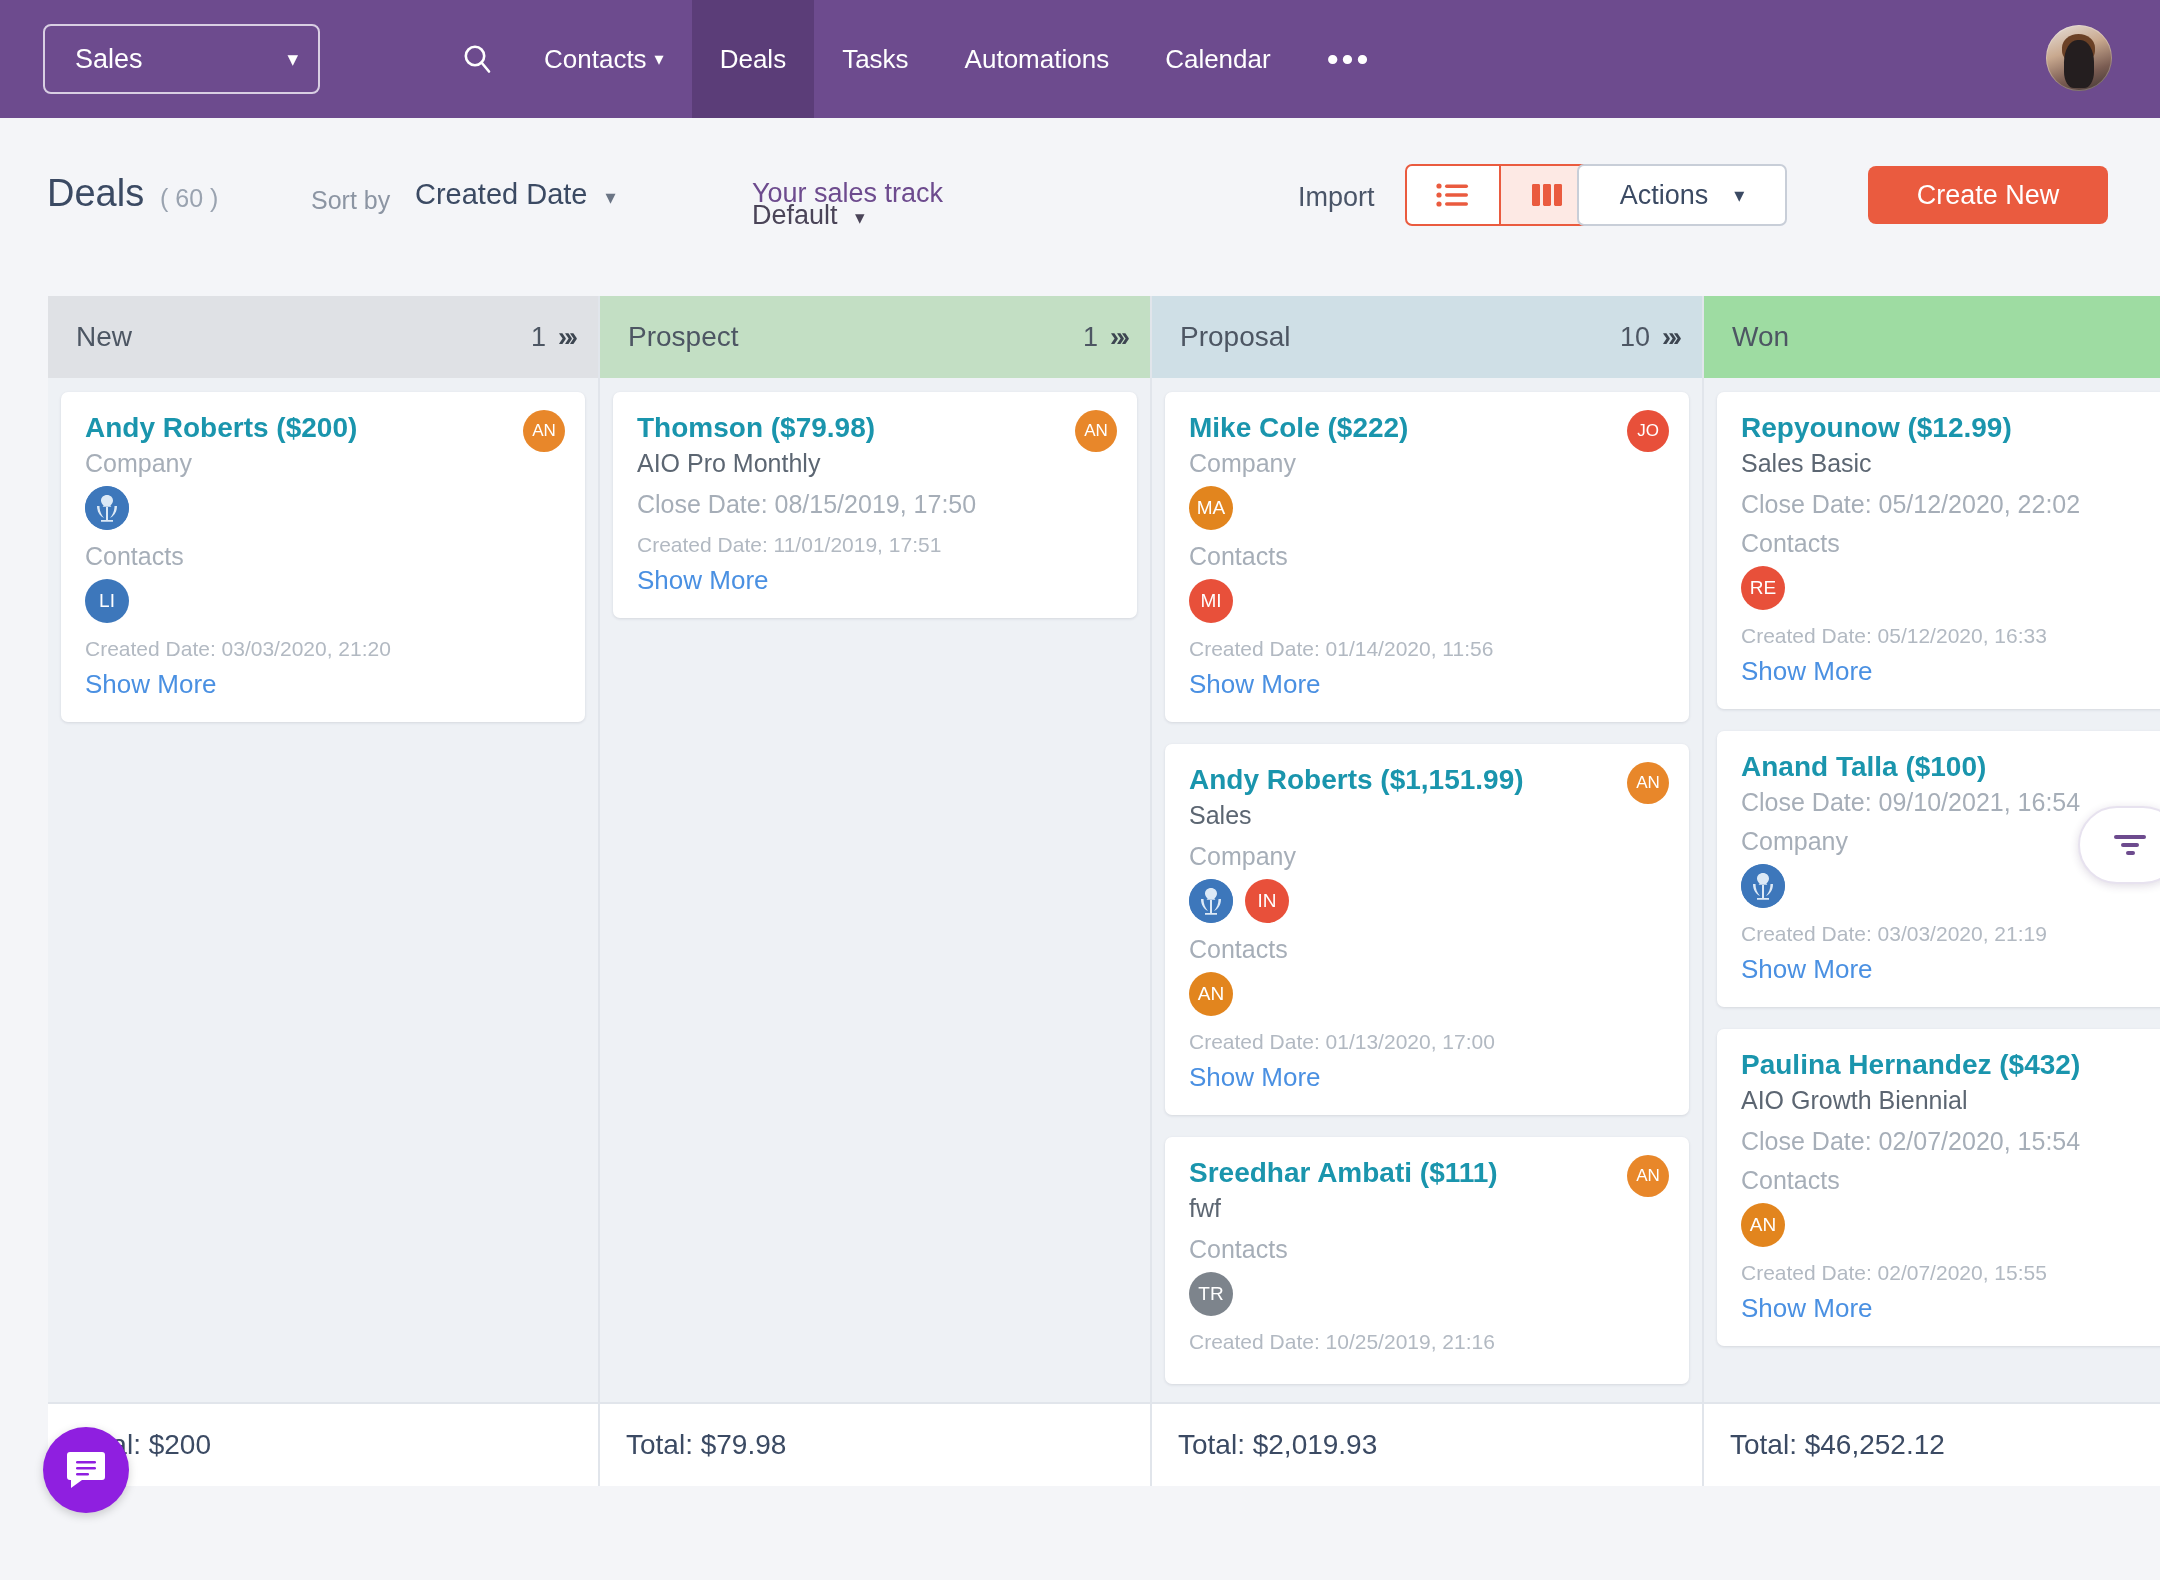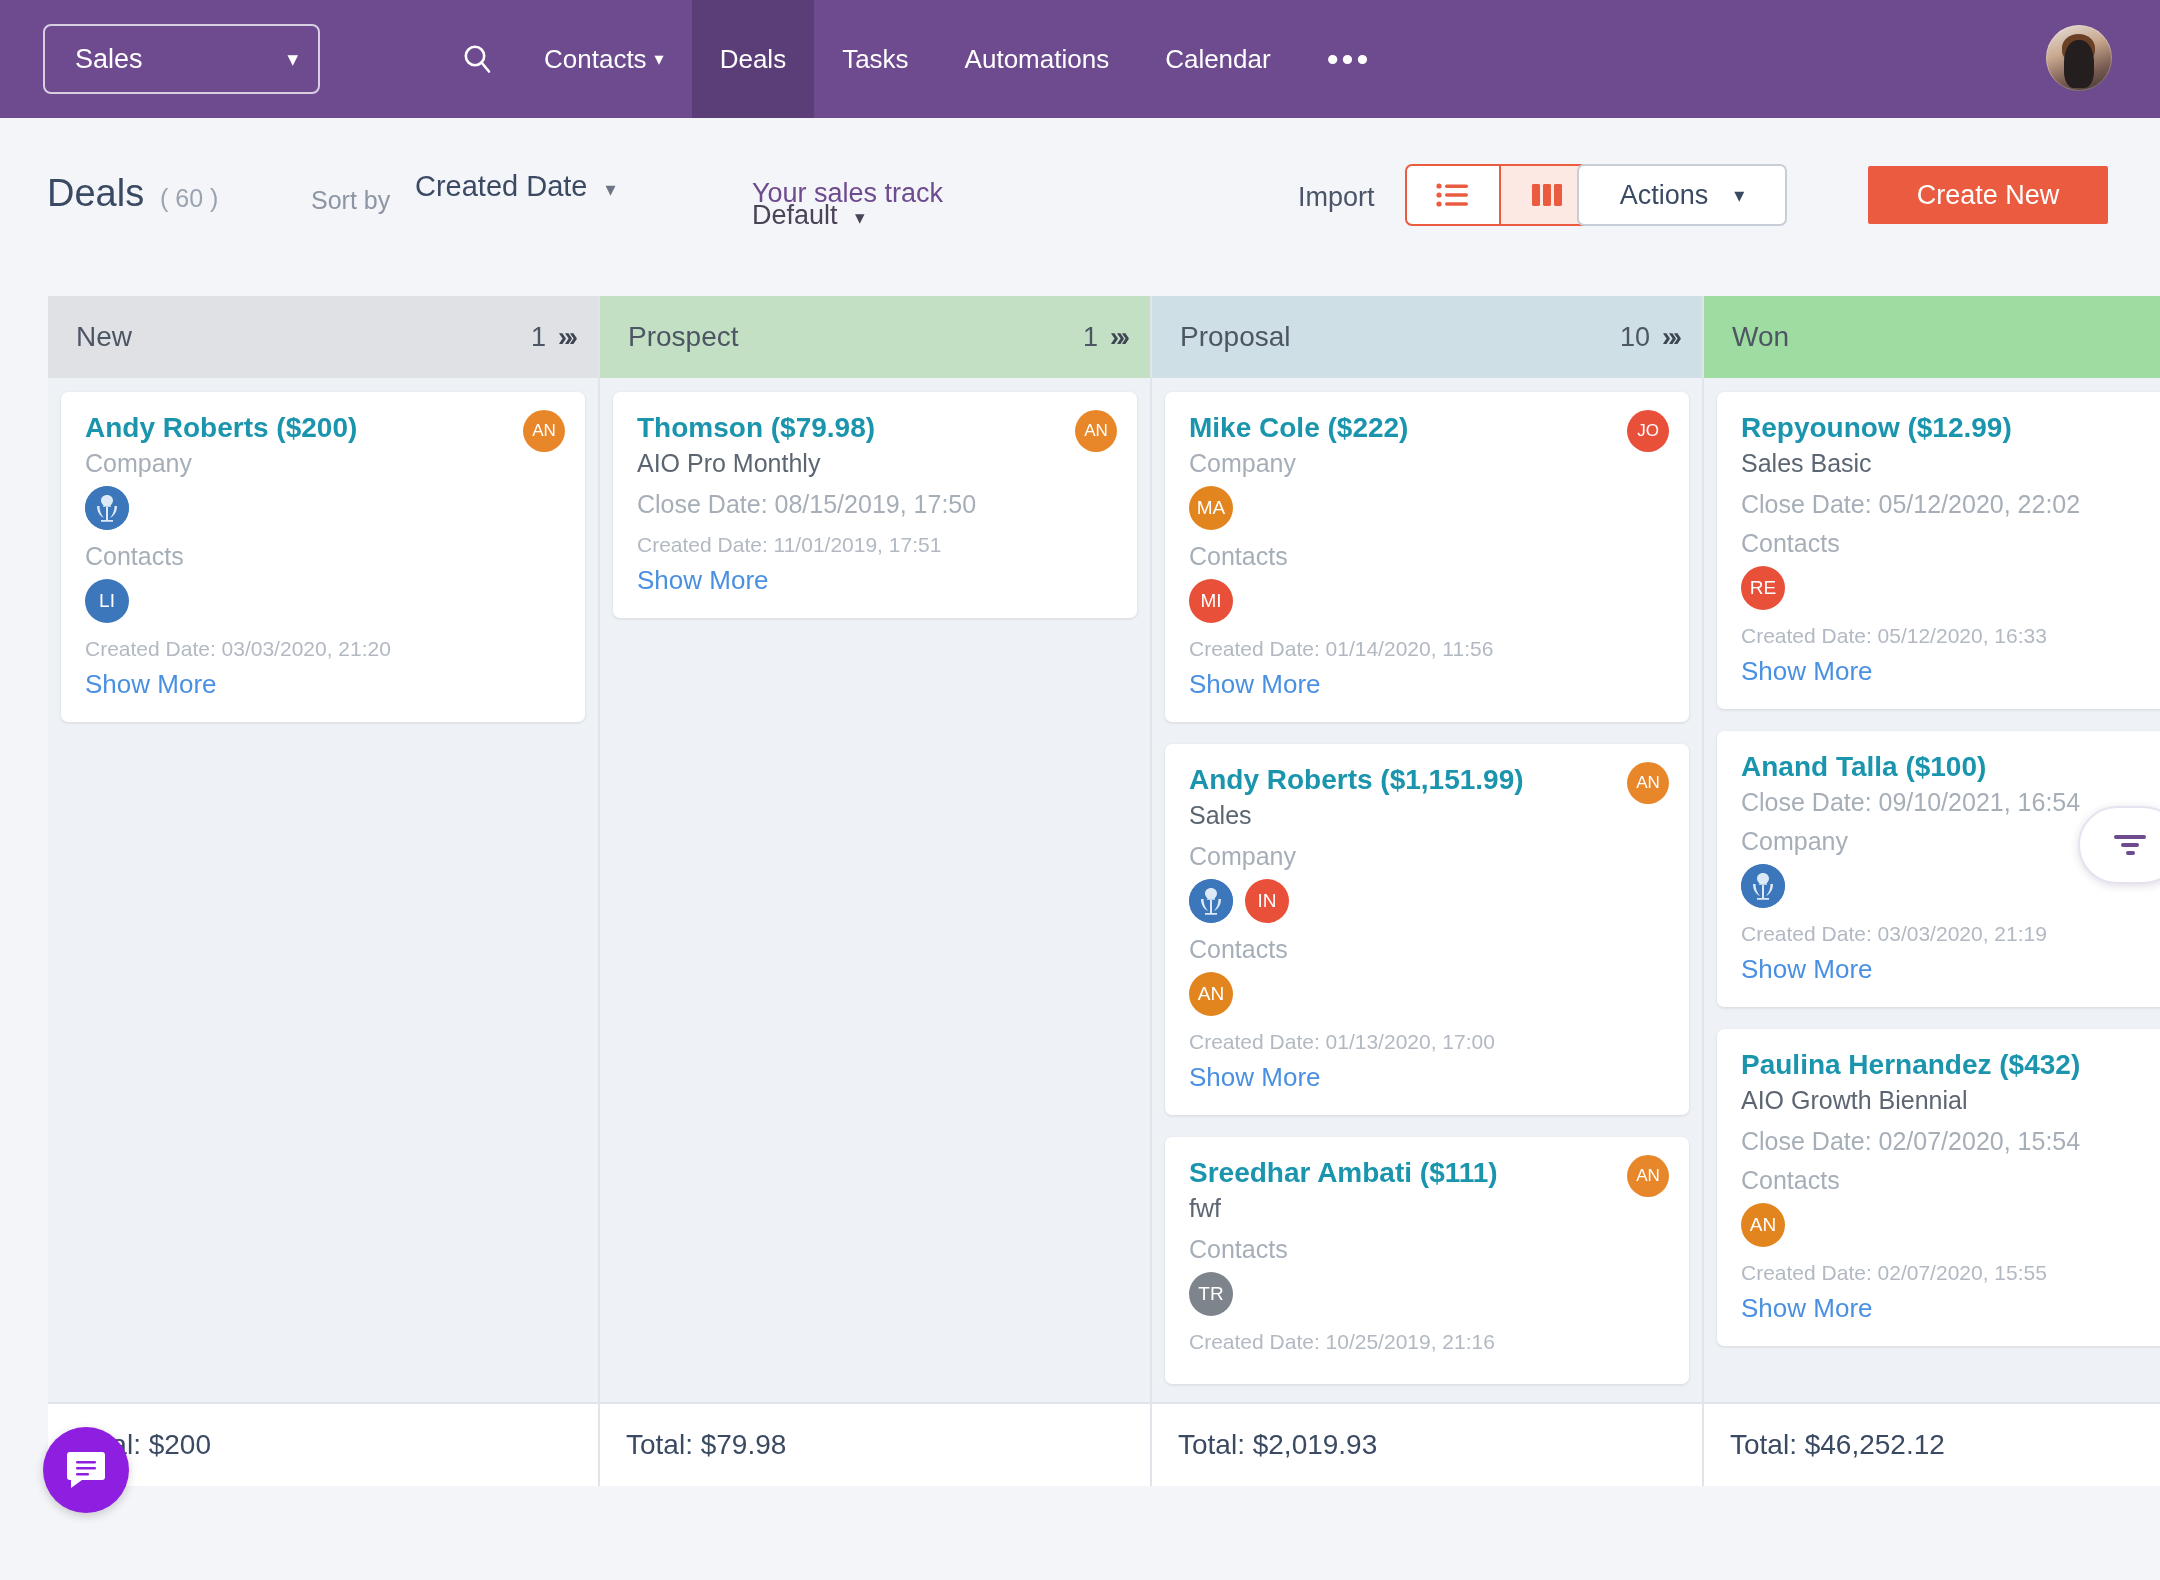--- a/index.html
+++ b/index.html
@@ -75,21 +75,21 @@
   }
   .page-count {
     position: absolute; left: 160px; top: 184px;
     font-size: 25px; color: #9aa3b0;
   }
   .sortby-label {
     position: absolute; left: 311px; top: 186px;
     font-size: 25px; color: #8c95a3;
   }
   .sortby-value {
-    position: absolute; left: 415px; top: 170px;
+    position: absolute; left: 415px; top: 178px;
     font-size: 29px; color: #3b4a63; cursor: pointer;
   }
   .sortby-value .caret { font-size: 20px; margin-left: 10px; color: #6b7585; }
 
   .track-label {
     position: absolute; left: 752px; top: 178px;
     font-size: 27px; color: #6d4b8e;
   }
   .track-value {
     position: absolute; left: 752px; top: 200px;
@@ -120,21 +120,21 @@
     width: 210px; height: 62px;
     background: #ffffff; border: 2px solid #c8ced8; border-radius: 7px;
     display: flex; align-items: center; justify-content: center; gap: 26px;
     font-size: 27px; color: #3b4a63; cursor: pointer;
   }
   .actions-btn .caret { font-size: 20px; }
 
   .create-btn {
     position: absolute; left: 1868px; top: 166px;
     width: 240px; height: 58px;
-    background: #ea5b3f; border-radius: 2px;
+    background: #ea5b3f; border-radius: 8px;
     display: flex; align-items: center; justify-content: center;
     color: #ffffff; font-size: 27px; cursor: pointer;
   }
 
   
   .board {
     position: absolute; top: 296px; left: 48px;
     width: 2112px; height: 1190px;
     display: flex;
   }

